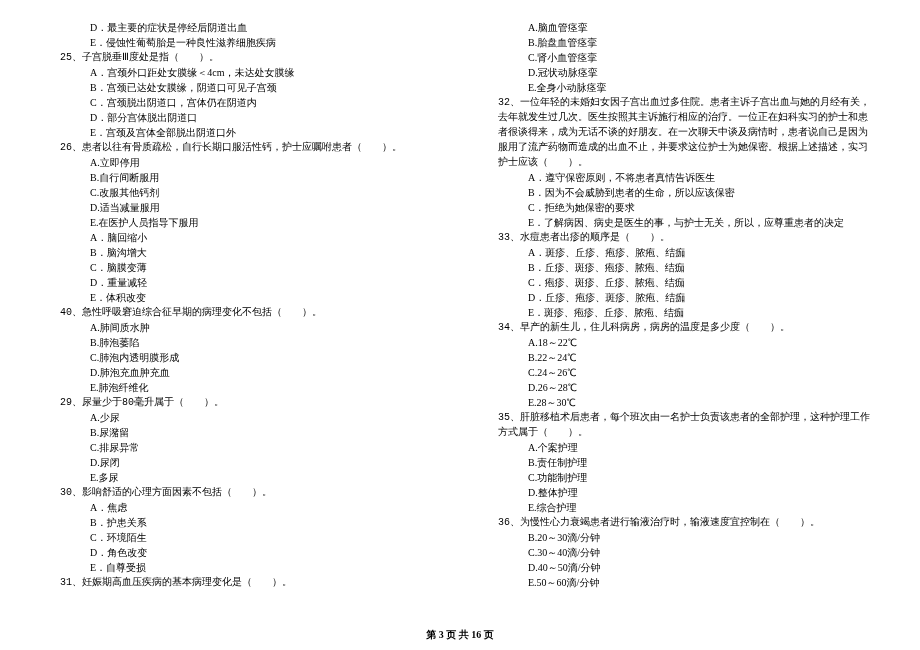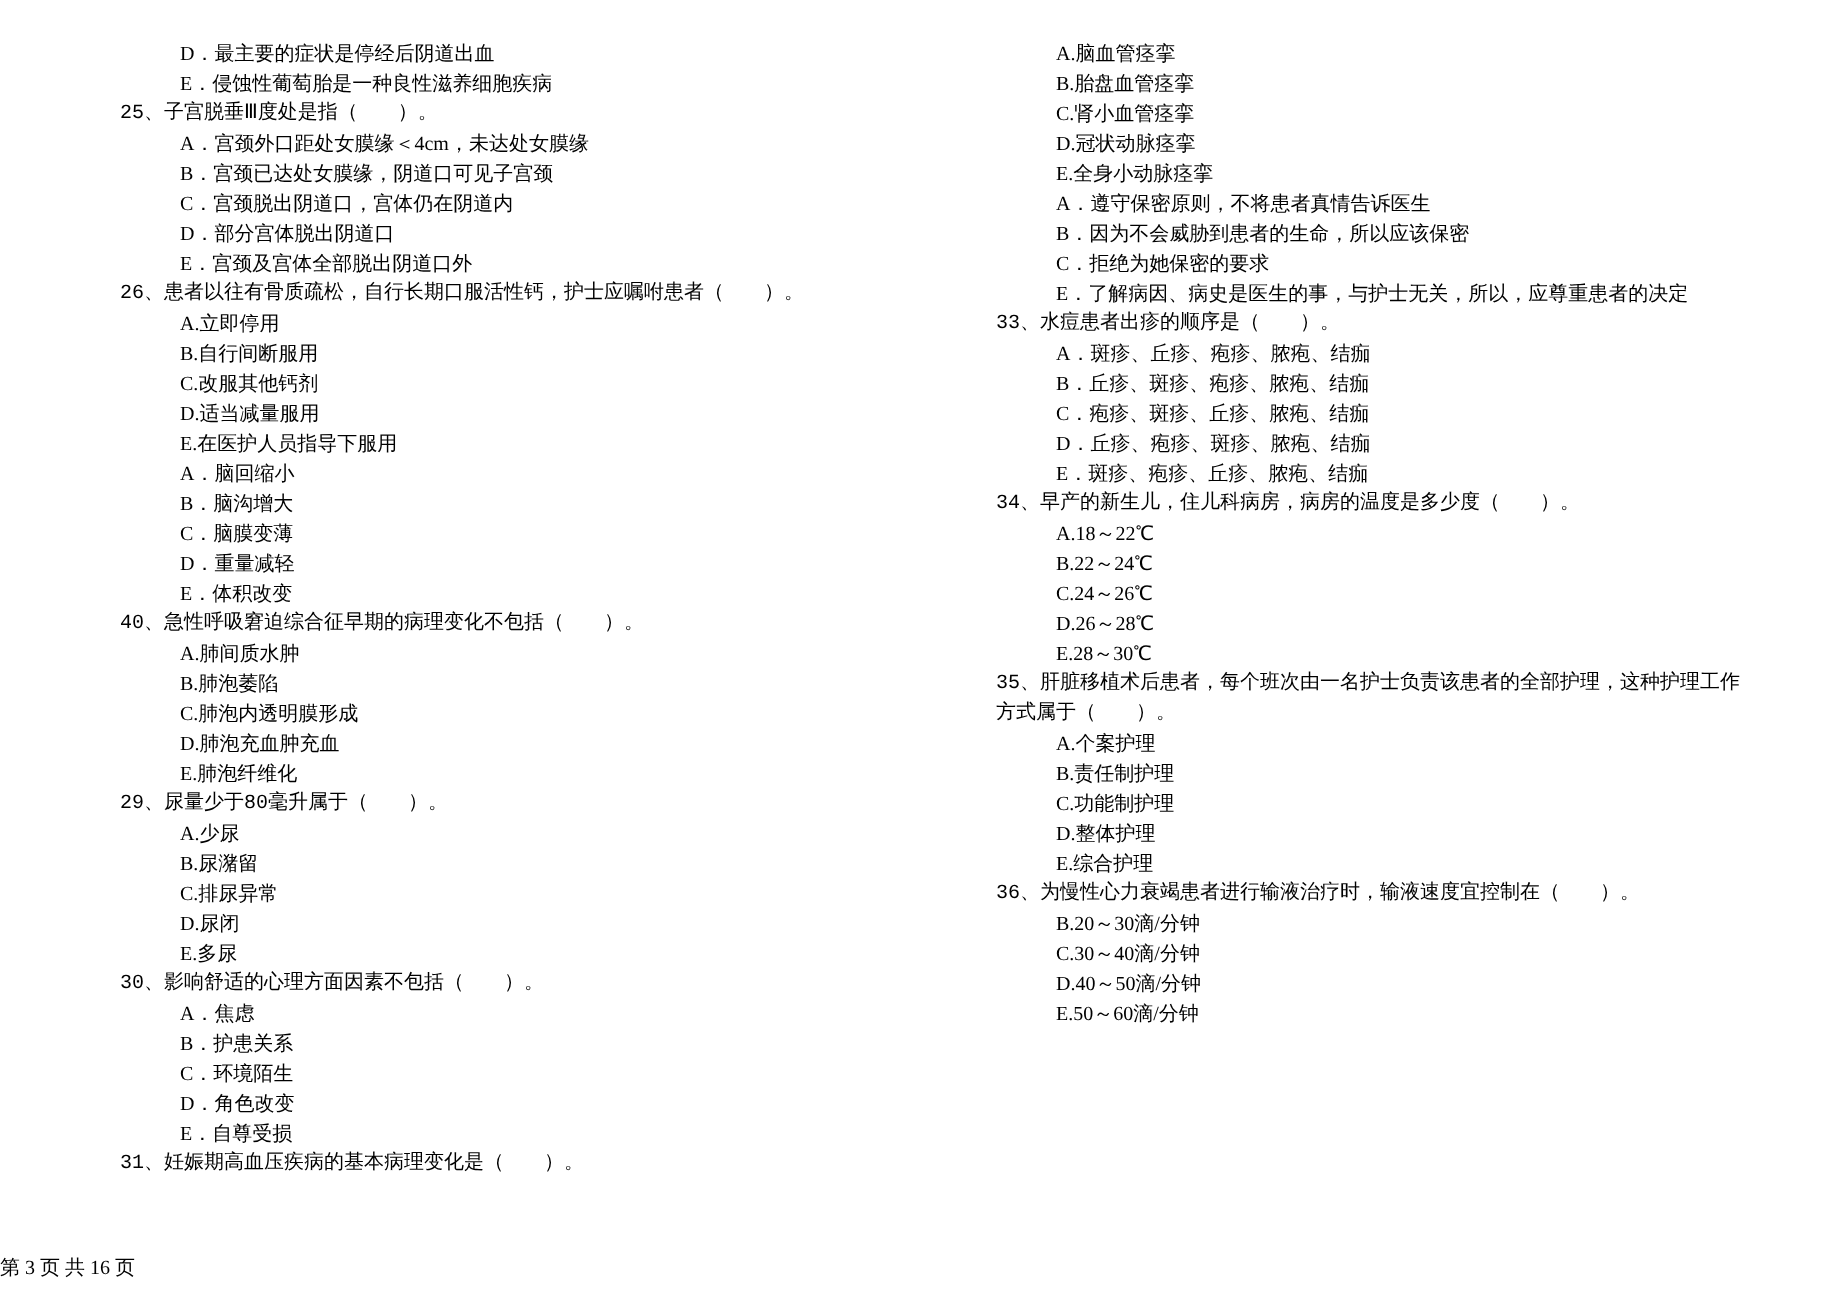--- a/index.html
+++ b/index.html
@@ -30,22 +30,23 @@
     }
     .question {
       padding-left: 10px;
       font-family: Liberation Mono, monospace;
     }
     .footer {
       position: absolute;
       bottom: 8px;
       left: 0;
       right: 0;
-      text-align: left;
+      text-align: center;
       font-size: 10px;
+      font-weight: bold;
     }
   </style>
 </head>
 <body>
 
 <div class="columns">
   <div class="column">
     <div class="option">D．最主要的症状是停经后阴道出血</div>
     <div class="option">E．侵蚀性葡萄胎是一种良性滋养细胞疾病</div>
     <div class="question">25、子宫脱垂Ⅲ度处是指（　　）。</div>
@@ -85,20 +86,21 @@
     <div class="option">E．自尊受损</div>
     <div class="question">31、妊娠期高血压疾病的基本病理变化是（　　）。</div>
   </div>
 
   <div class="column">
     <div class="option">A.脑血管痉挛</div>
     <div class="option">B.胎盘血管痉挛</div>
     <div class="option">C.肾小血管痉挛</div>
     <div class="option">D.冠状动脉痉挛</div>
     <div class="option">E.全身小动脉痉挛</div>
+    <div class="question">32、一位年轻的未婚妇女因子宫出血过多住院。患者主诉子宫出血与她的月经有关，去年就发生过几次。医生按照其主诉施行相应的治疗。一位正在妇科实习的护士和患者很谈得来，成为无话不谈的好朋友。在一次聊天中谈及病情时，患者说自己是因为服用了流产药物而造成的出血不止，并要求这位护士为她保密。根据上述描述，实习护士应该（　　）。</div>
     <div class="option">A．遵守保密原则，不将患者真情告诉医生</div>
     <div class="option">B．因为不会威胁到患者的生命，所以应该保密</div>
     <div class="option">C．拒绝为她保密的要求</div>
     <div class="option">E．了解病因、病史是医生的事，与护士无关，所以，应尊重患者的决定</div>
     <div class="question">33、水痘患者出疹的顺序是（　　）。</div>
     <div class="option">A．斑疹、丘疹、疱疹、脓疱、结痂</div>
     <div class="option">B．丘疹、斑疹、疱疹、脓疱、结痂</div>
     <div class="option">C．疱疹、斑疹、丘疹、脓疱、结痂</div>
     <div class="option">D．丘疹、疱疹、斑疹、脓疱、结痂</div>
     <div class="option">E．斑疹、疱疹、丘疹、脓疱、结痂</div>

